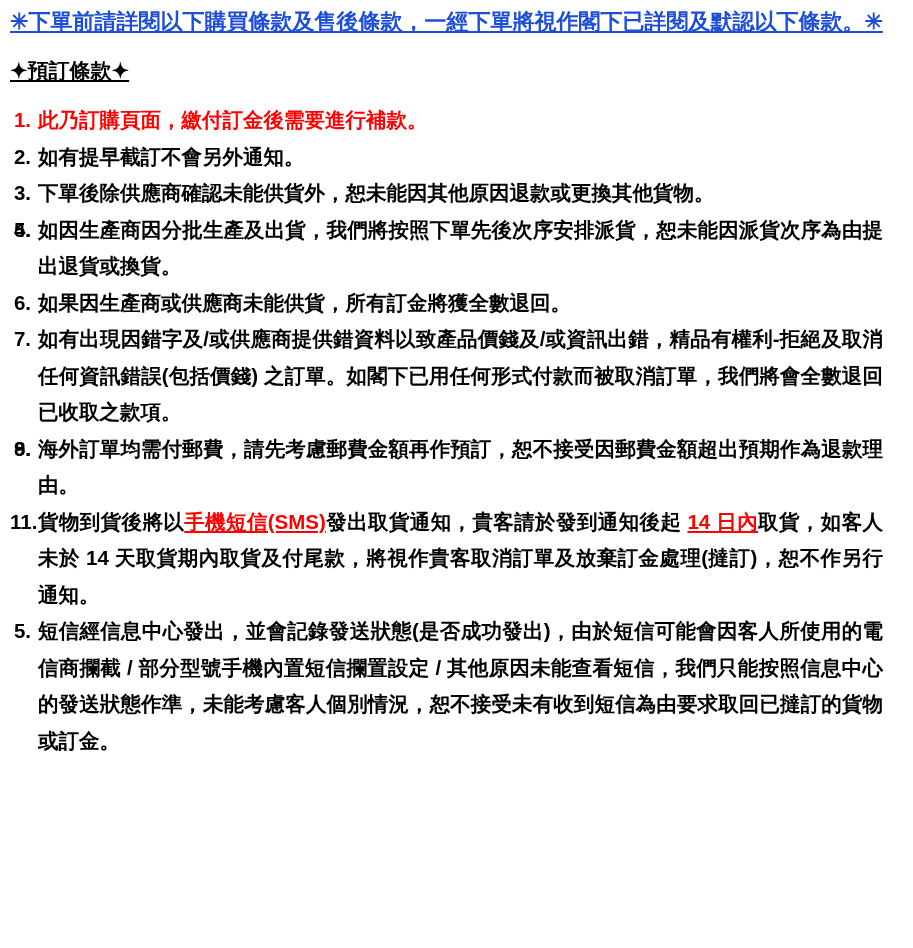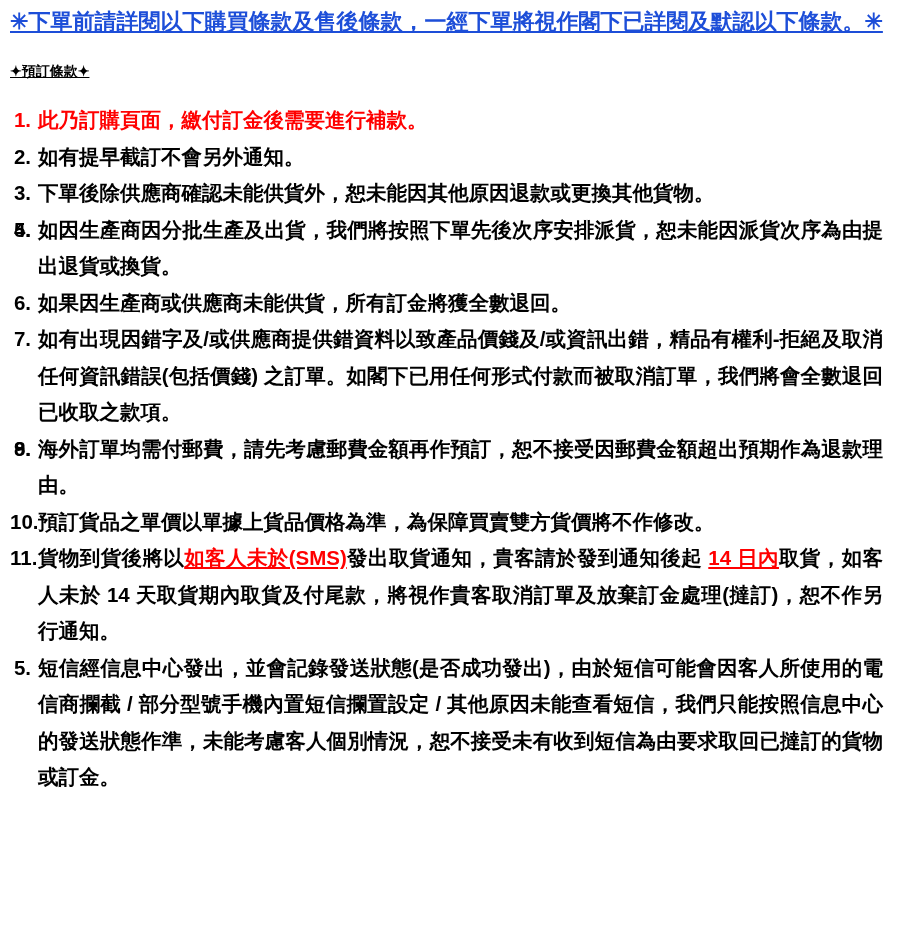--- a/index.html
+++ b/index.html
@@ -17,21 +17,21 @@
   .notice {
     color: #1d4ed8;
     font-size: 22px;
     line-height: 32px;
     text-decoration: underline;
     margin-bottom: 18px;
     white-space: nowrap;
   }
   .heading {
     color: #000000;
-    font-size: 14px;
+    font-size: 21px;
     line-height: 30px;
     text-decoration: underline;
     margin-bottom: 16px;
   }
   ol.terms {
     list-style: none;
     margin: 0;
     padding: 0;
     font-size: 20.5px;
     line-height: 36.5px;
@@ -63,17 +63,16 @@
   <ol class="terms" id="terms-list">
       <li class="term red"><span class="num red">1.</span><span class="content"><span class="red">此乃訂購頁面，繳付訂金後需要進行補款。</span></span></li>
       <li class="term"><span class="num">2.</span><span class="content"><span>如有提早截訂不會另外通知。</span></span></li>
       <li class="term"><span class="num">3.</span><span class="content"><span>下單後除供應商確認未能供貨外，恕未能因其他原因退款或更換其他貨物。</span></span></li>
       <li class="term"><span class="num">4.</span></li>
       <li class="term"><span class="num">5.</span><span class="content"><span>如因生產商因分批生產及出貨，我們將按照下單先後次序安排派貨，恕未能因派貨次序為由提出退貨或換貨。</span></span></li>
       <li class="term"><span class="num">6.</span><span class="content"><span>如果因生產商或供應商未能供貨，所有訂金將獲全數退回。</span></span></li>
       <li class="term"><span class="num">7.</span><span class="content"><span>如有出現因錯字及/或供應商提供錯資料以致產品價錢及/或資訊出錯，精品有權利-拒絕及取消任何資訊錯誤(包括價錢) 之訂單。如閣下已用任何形式付款而被取消訂單，我們將會全數退回已收取之款項。</span></span></li>
       <li class="term"><span class="num">8.</span></li>
       <li class="term"><span class="num">9.</span><span class="content"><span>海外訂單均需付郵費，請先考慮郵費金額再作預訂，恕不接受因郵費金額超出預期作為退款理由。</span></span></li>
-      <li class="term"><span class="num">10.</span><span class="content"><span>預訂貨品之單價以單據上貨品價格為準，為保障買賣雙方貨價將不作修改。</span></span></li>
-      <li class="term"><span class="num">11.</span><span class="content"><span>貨物到貨後將以</span><span class="red-underline">如客人未於(SMS)</span><span>發出取貨通知，貴客請於發到通知後起 </span><span class="red-underline">14 日內</span><span>取貨，如客人未於 14 天取貨期內取貨及付尾款，將視作貴客取消訂單及放棄訂金處理(撻訂)，恕不作另行通知。</span></span></li>
+      <li class="term"><span class="num">11.</span><span class="content"><span>貨物到貨後將以</span><span class="red-underline">手機短信(SMS)</span><span>發出取貨通知，貴客請於發到通知後起 </span><span class="red-underline">14 日內</span><span>取貨，如客人未於 14 天取貨期內取貨及付尾款，將視作貴客取消訂單及放棄訂金處理(撻訂)，恕不作另行通知。</span></span></li>
       <li class="term"><span class="num">5.</span><span class="content"><span>短信經信息中心發出，並會記錄發送狀態(是否成功發出)，由於短信可能會因客人所使用的電信商攔截 / 部分型號手機內置短信攔置設定 / 其他原因未能查看短信，我們只能按照信息中心的發送狀態作準，未能考慮客人個別情況，恕不接受未有收到短信為由要求取回已撻訂的貨物或訂金。</span></span></li>
     </ol>
 </div>
 
 </body></html>

